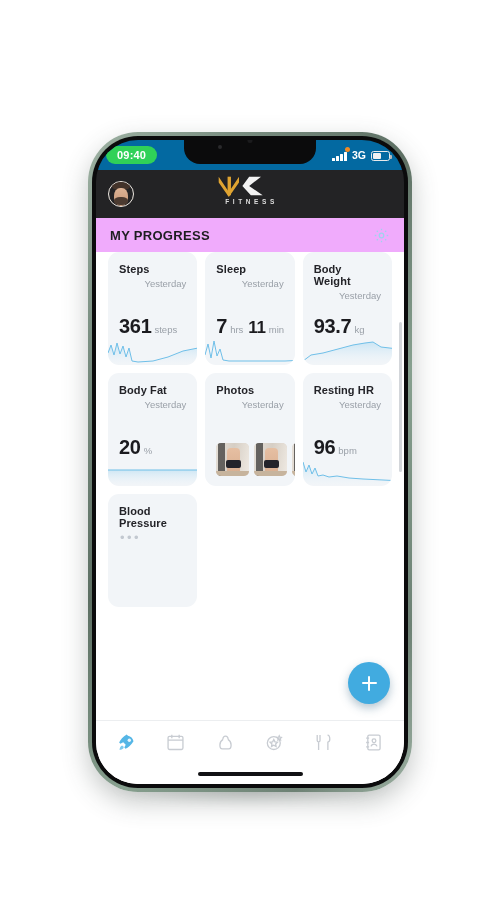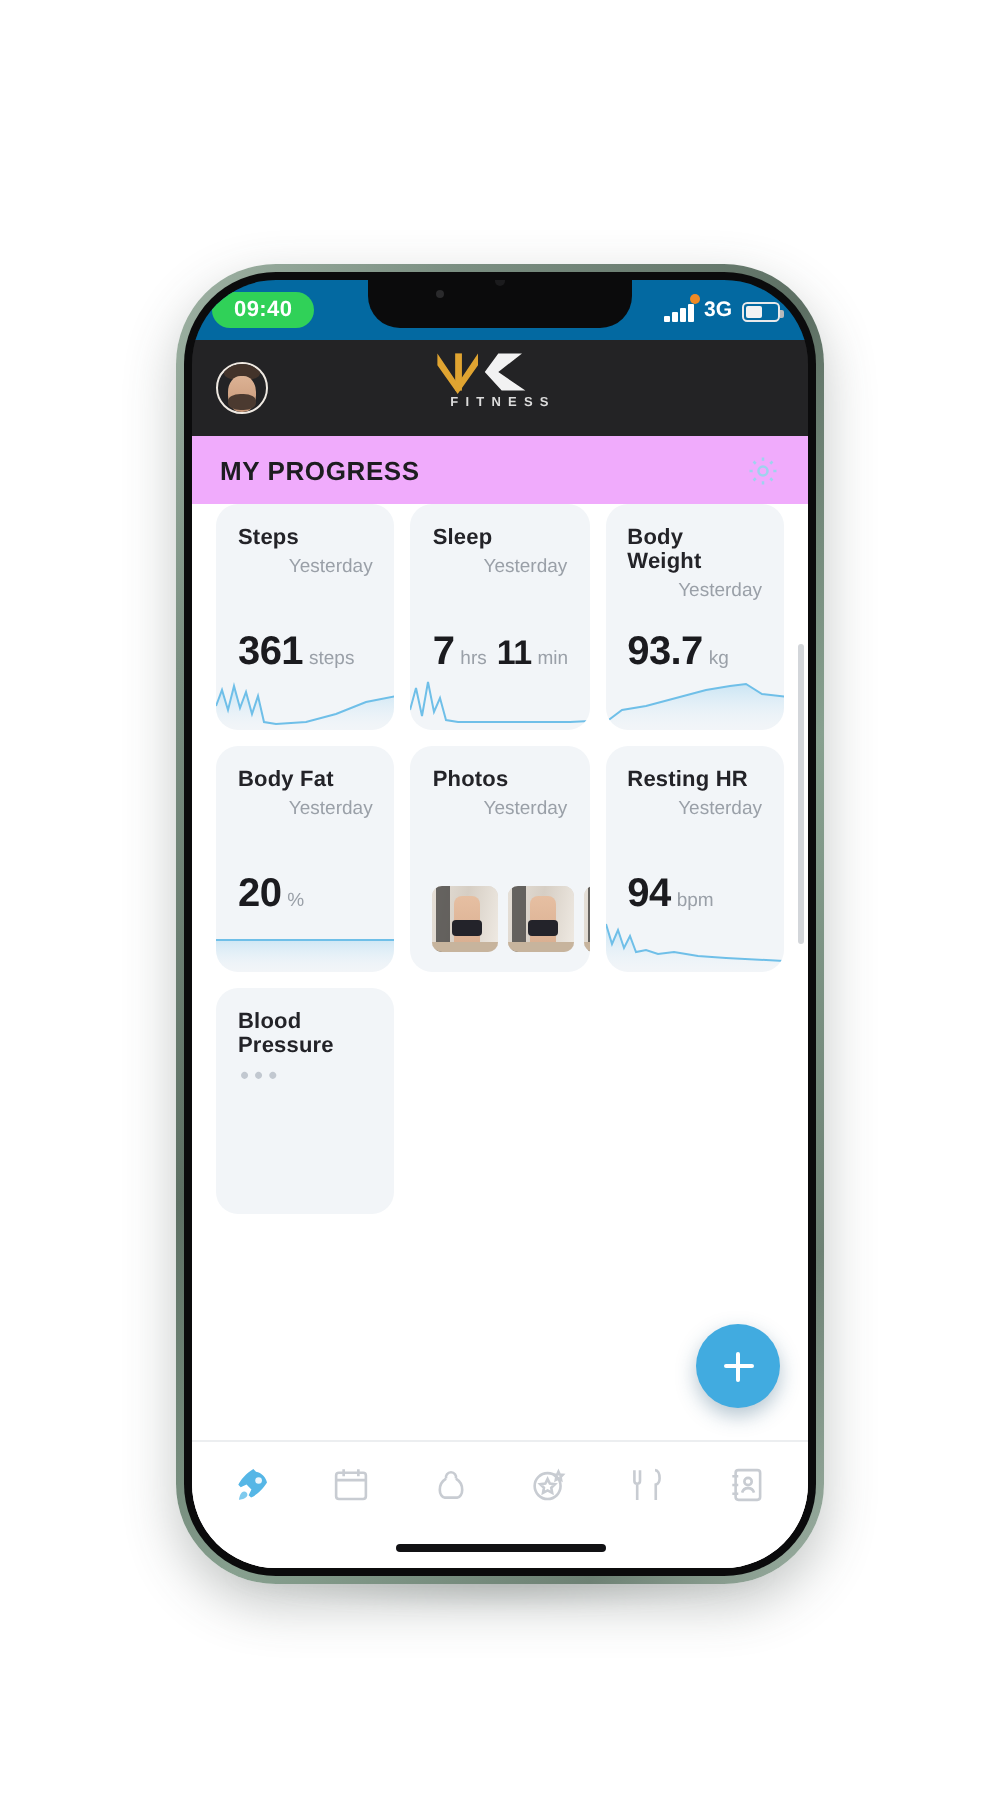--- a/index.html
+++ b/index.html
@@ -352,21 +352,21 @@
                       <div class="floor"></div>
                   </div>
                 </div>
               </div>
 
 
               <div class="card">
                 <div class="card-title">Resting HR</div>
                 <div class="card-sub">Yesterday</div>
                 <div class="metric">
-                  <span class="num">94</span>
+                  <span class="num">96</span>
                   <span class="unit">bpm</span>
                 </div>
                 <svg class="spark" viewBox="0 0 140 30" preserveAspectRatio="none">
                   <defs>
                       <linearGradient id="g7" x1="0" y1="0" x2="0" y2="1">
                     <stop offset="0%" stop-color="#8ecdee" stop-opacity=".42"></stop>
                     <stop offset="100%" stop-color="#d9eefa" stop-opacity="0"></stop>
                   </linearGradient>
                     </defs>
                   <path d="M0,6 L3,16 L6,9 L9,18 L12,12 L15,20 L20,19 L26,21 L34,20 L46,22 L60,23 L80,24 L100,25 L112,26 L118,22 L124,27 L132,26 L140,27 L140,30 L0,30 Z" fill="url(#g7)"></path>

